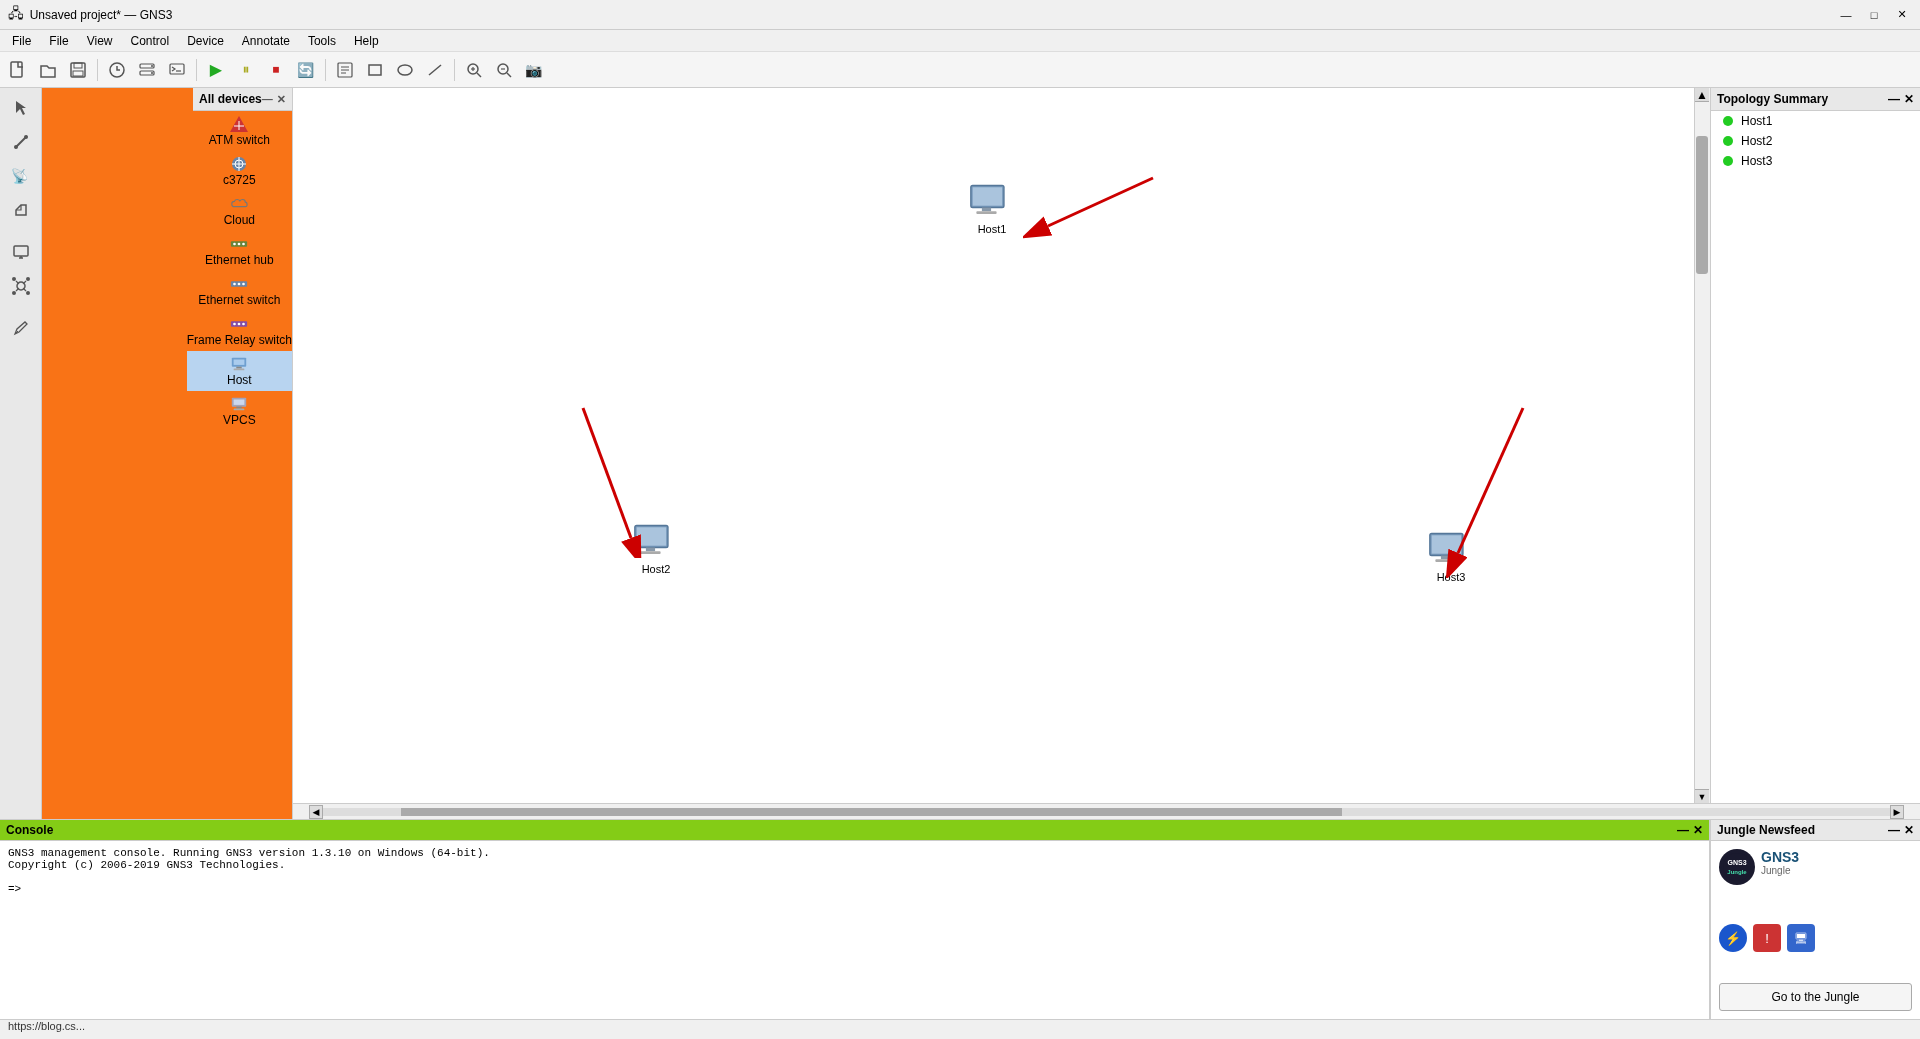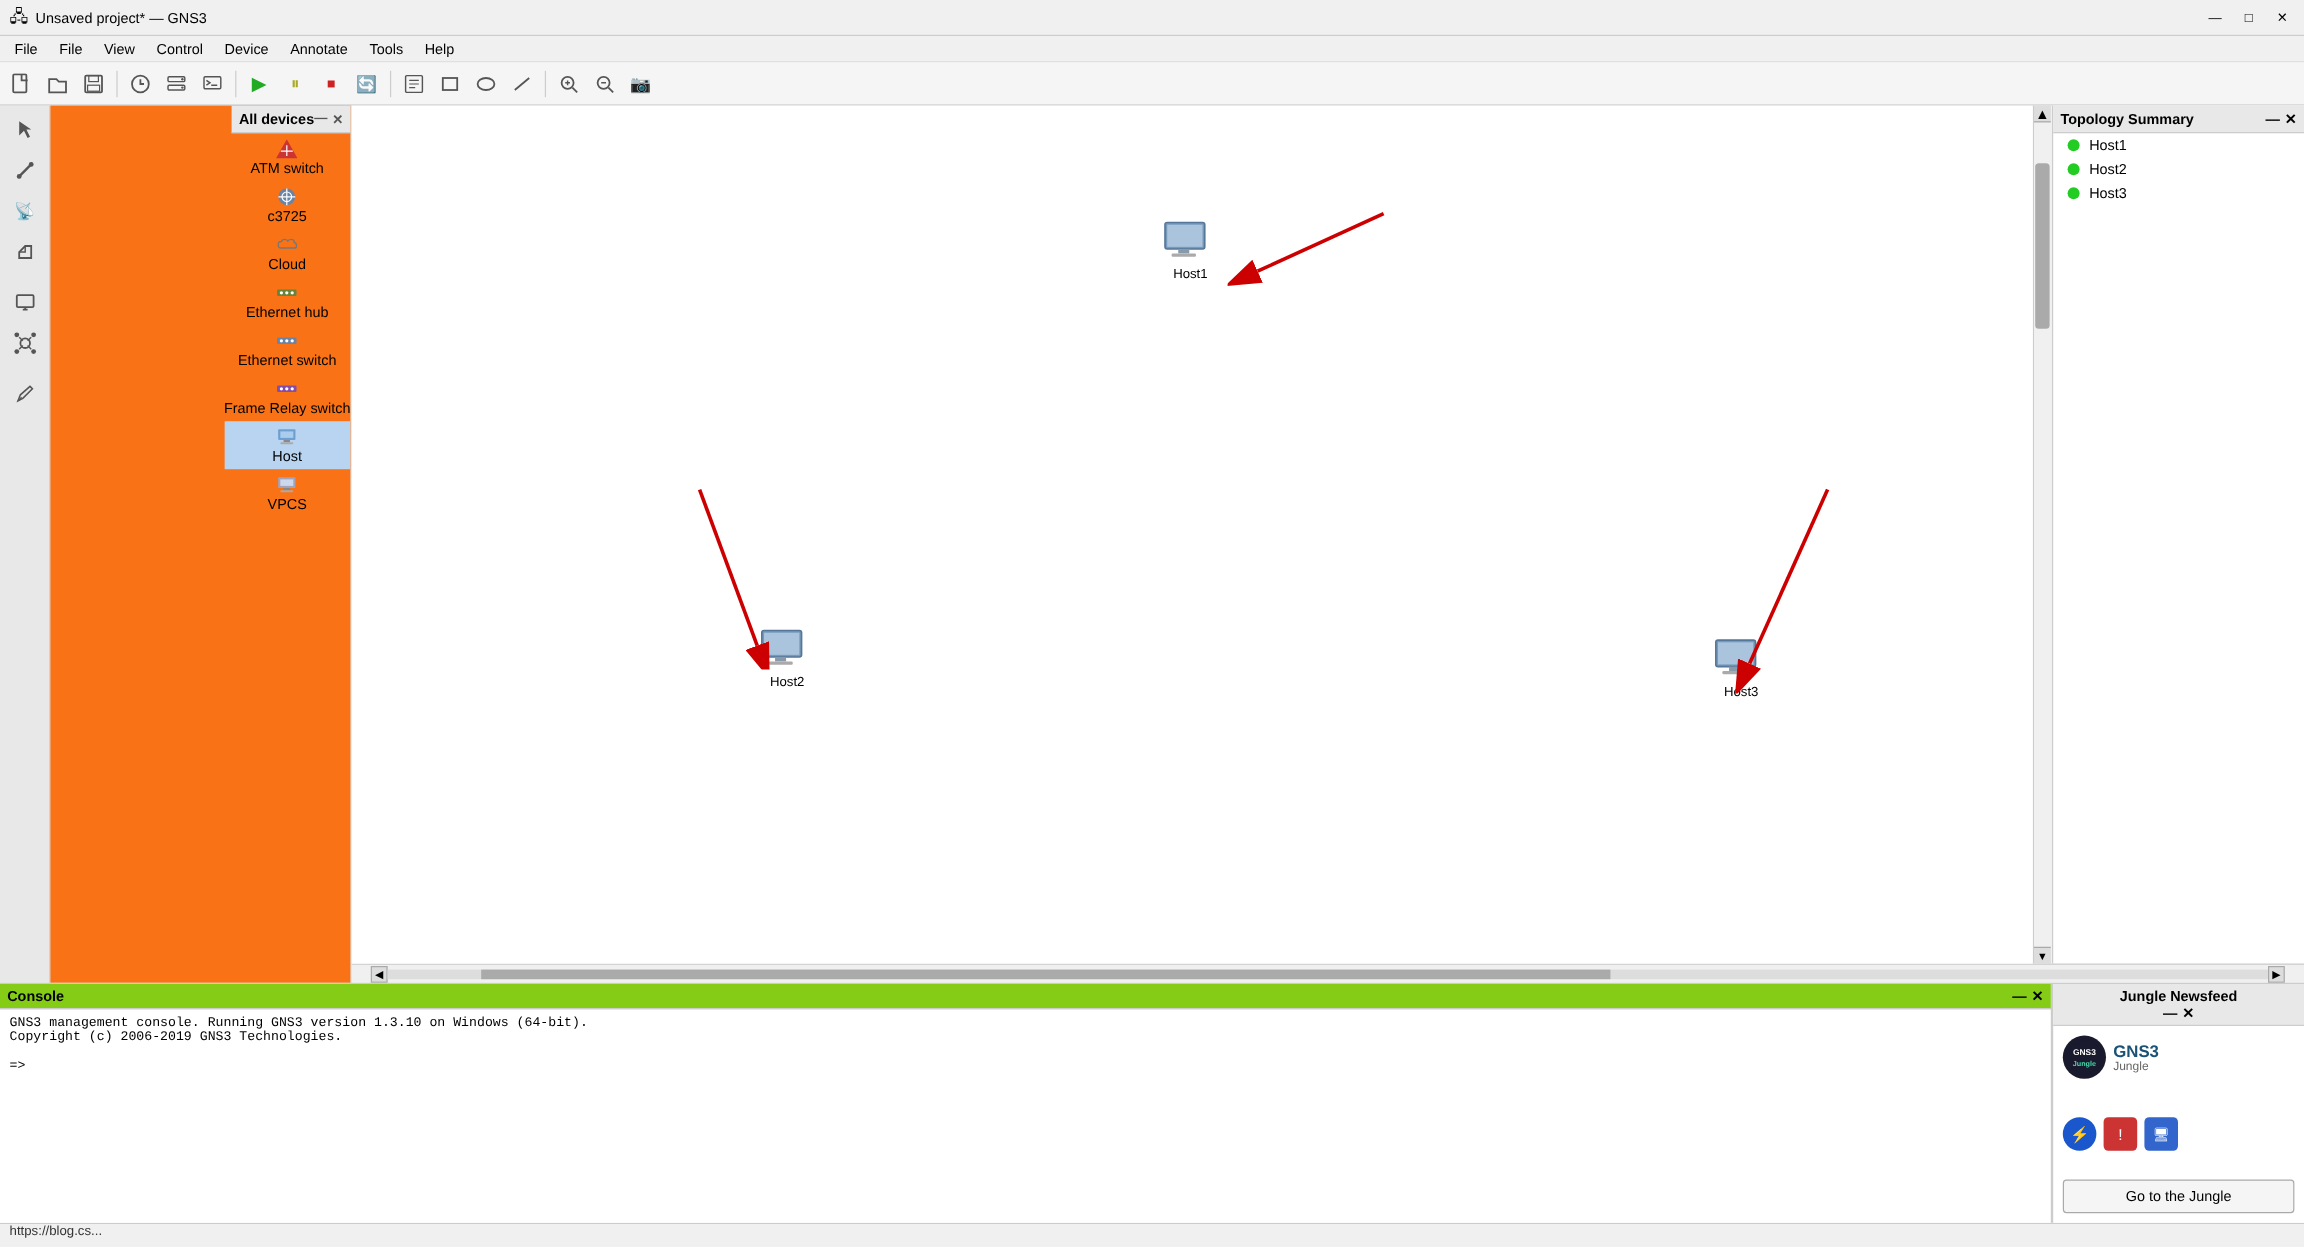--- a/index.html
+++ b/index.html
@@ -213,32 +213,30 @@
     }
     .newsfeed-header {
       background: #e8e8e8;
       padding: 3px 6px;
       font-weight: bold;
       font-size: 12px;
       border-bottom: 1px solid #ccc;
       display: flex;
       align-items: center;
       justify-content: space-between;
-      flex-direction: column;
     }
     .newsfeed-content {
       flex: 1;
       padding: 8px;
       display: flex;
       flex-direction: column;
       gap: 8px;
     }
     .gns3-jungle-logo {
       display: flex;
-      align-items: center;
       gap: 6px;
     }
     .jungle-icon {
       width: 36px;
       height: 36px;
       border-radius: 50%;
       background: #1a1a2e;
       display: flex;
       align-items: center;
       justify-content: center;

